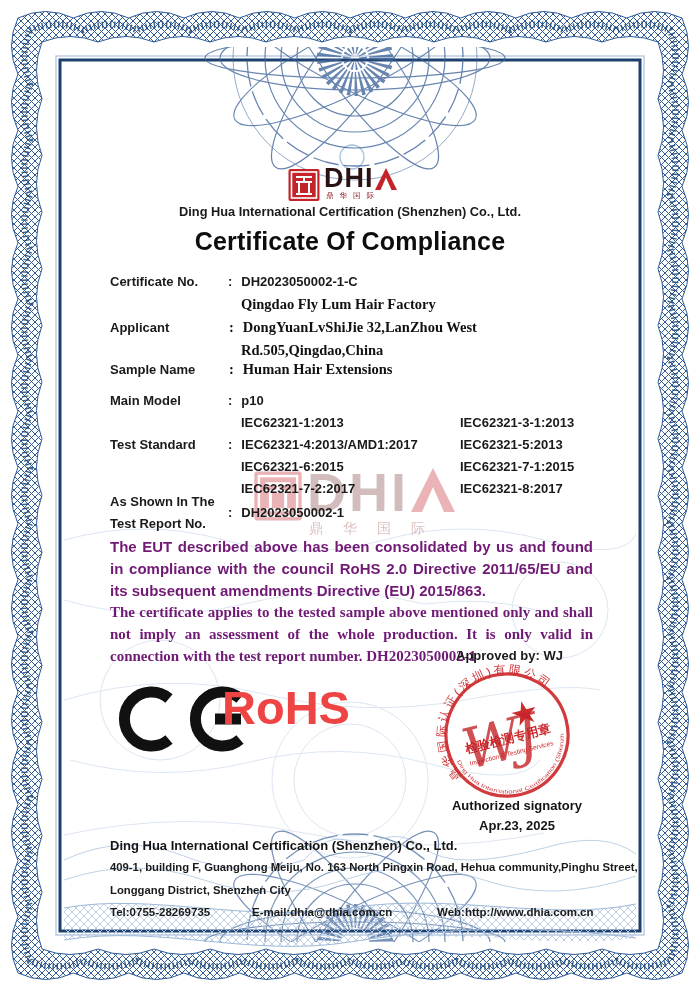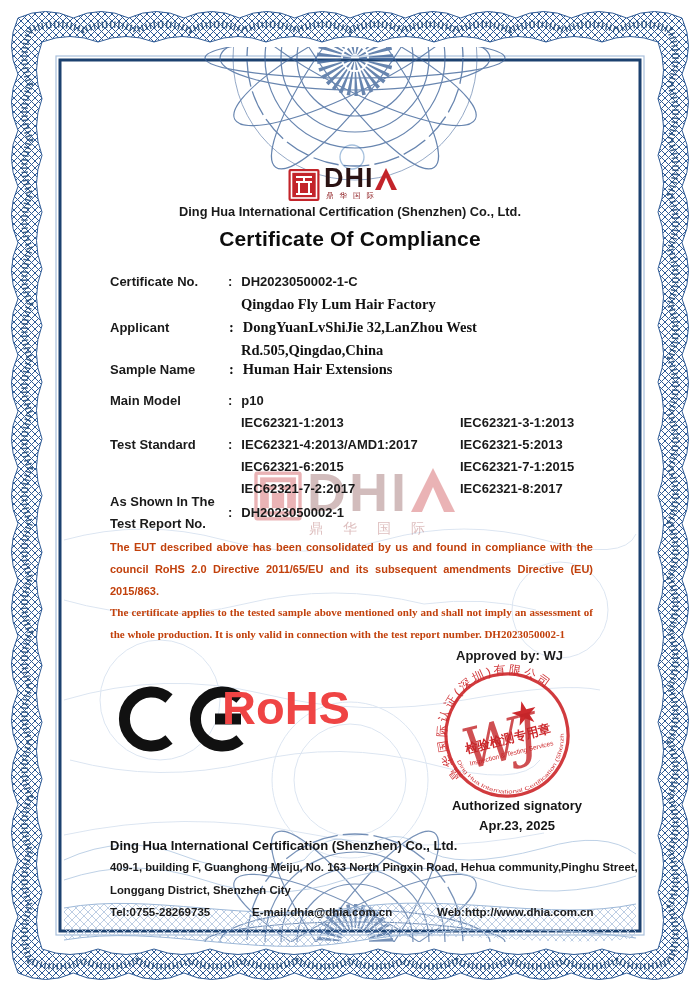--- a/index.html
+++ b/index.html
@@ -6,22 +6,22 @@
   body{width:700px;height:991px;background:#fff;font-family:"Liberation Sans",sans-serif;}
   .page{position:relative;width:700px;height:991px;overflow:hidden;background:#fff;}
   svg.bg{position:absolute;left:0;top:0;z-index:0;}
   .abs{position:absolute;white-space:nowrap;}
   .z2{z-index:2;}
   .b13{font-weight:700;font-size:13px;color:#1a1a1a;}
   .serif{font-family:"Liberation Serif","DejaVu Serif",serif;font-size:14.5px;font-weight:600;color:#111;}
   .val{display:flex;gap:9px;}
   .center{left:0;width:700px;text-align:center;}
   .company-line{font-size:12.8px;font-weight:700;color:#1a1a1a;}
-  .title{font-size:21px;font-weight:800;color:#0d0d0d;letter-spacing:.2px;}
-  .para{font-weight:700;font-size:11px;line-height:22px;width:483px;text-align:justify;color:#c2410c;white-space:normal;}
+  .title{font-size:25px;font-weight:800;color:#0d0d0d;letter-spacing:.2px;}
+  .para{font-weight:700;font-size:15px;line-height:22px;width:483px;text-align:justify;color:#701a75;white-space:normal;}
   .logo-row{display:flex;align-items:flex-start;gap:3px;}
   .logo-word{display:flex;align-items:flex-start;font-size:27px;font-weight:900;color:#2a1212;letter-spacing:1px;line-height:23px;}
   .logo-cn{font-size:7.5px;color:#8a1418;letter-spacing:6px;margin-top:1px;margin-left:2px;}
   .rohs{font-size:47px;font-weight:800;color:#ef4444;line-height:1;}
   .wm{opacity:.34;z-index:1;}
   .wm .logo-word{font-size:54px;letter-spacing:3px;line-height:48px;color:#7d3d3d;}
   .wm .logo-cn{font-size:14px;letter-spacing:20px;color:#9c3f3f;margin-top:4px;}
   .foot-co{font-size:13px;font-weight:700;color:#151515;}
   .foot-addr{font-size:11.3px;font-weight:700;color:#1a1a1a;}
   .foot-contact{font-size:11.5px;font-weight:700;color:#1a1a1a;}

